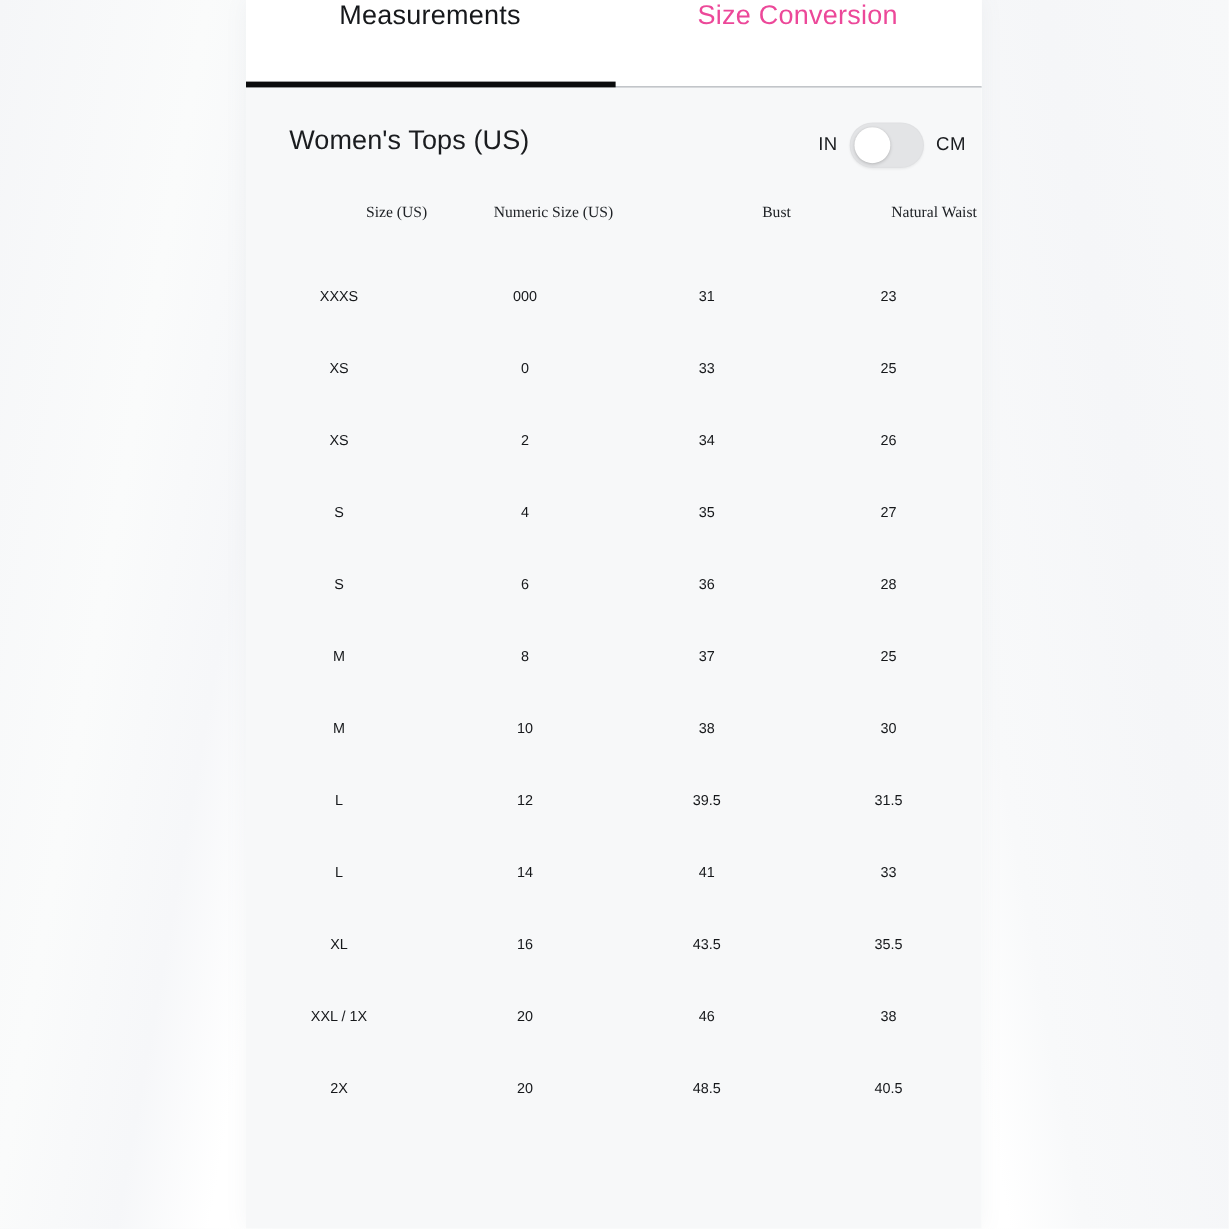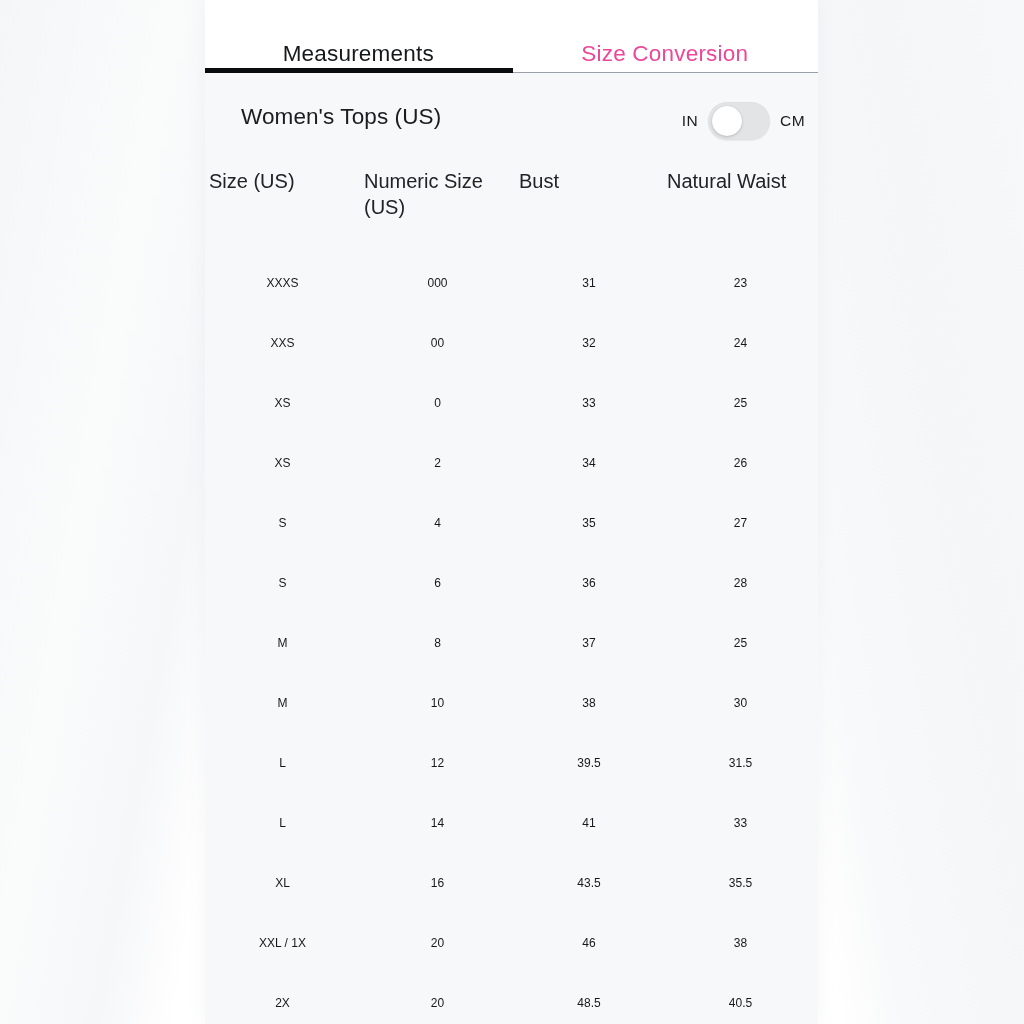--- a/index.html
+++ b/index.html
@@ -58,21 +58,21 @@
   
   #tabs {
     position: relative;
     display: flex;
     height: 73px;
     background: #ffffff;
   }
   .tab {
     flex: 1 1 50%;
     display: flex;
-    align-items: flex-end;
+    align-items: flex-start;
     justify-content: center;
     font-size: 22.5px;
     letter-spacing: 0.2px;
     color: #16181b;
     cursor: pointer;
     user-select: none;
     padding-bottom: 6px;
     box-sizing: border-box;
   }
   .tab.inactive { color: #ec4899; }
@@ -158,26 +158,27 @@
     border-collapse: collapse;
     table-layout: fixed;
   }
   #size-table col.c1 { width: 155px; }
   #size-table col.c2 { width: 155px; }
   #size-table col.c3 { width: 148px; }
   #size-table col.c4 { width: 155px; }
 
   #size-table thead th {
     font-weight: normal;
-    font-size: 20px;
+    font-size: 13px;
     color: #202327;
-    text-align: left;
+    text-align: right;
     padding: 0 4px 32px 4px;
     line-height: 1.32;
     vertical-align: top;
+    font-family: Liberation Serif, serif;
   }
   #size-table tbody td {
     font-size: 12px;
     color: #16181b;
     text-align: center;
     height: 60px;
     padding: 0;
     line-height: 60px;
     white-space: nowrap;
   }
@@ -233,26 +234,20 @@
           </tr>
         </thead>
         <tbody id="size-table-body">
             <tr>
               <td>XXXS</td>
               <td>000</td>
               <td>31</td>
               <td>23</td>
             </tr>
             <tr>
-              <td>XXS</td>
-              <td>00</td>
-              <td>32</td>
-              <td>24</td>
-            </tr>
-            <tr>
               <td>XS</td>
               <td>0</td>
               <td>33</td>
               <td>25</td>
             </tr>
             <tr>
               <td>XS</td>
               <td>2</td>
               <td>34</td>
               <td>26</td>

